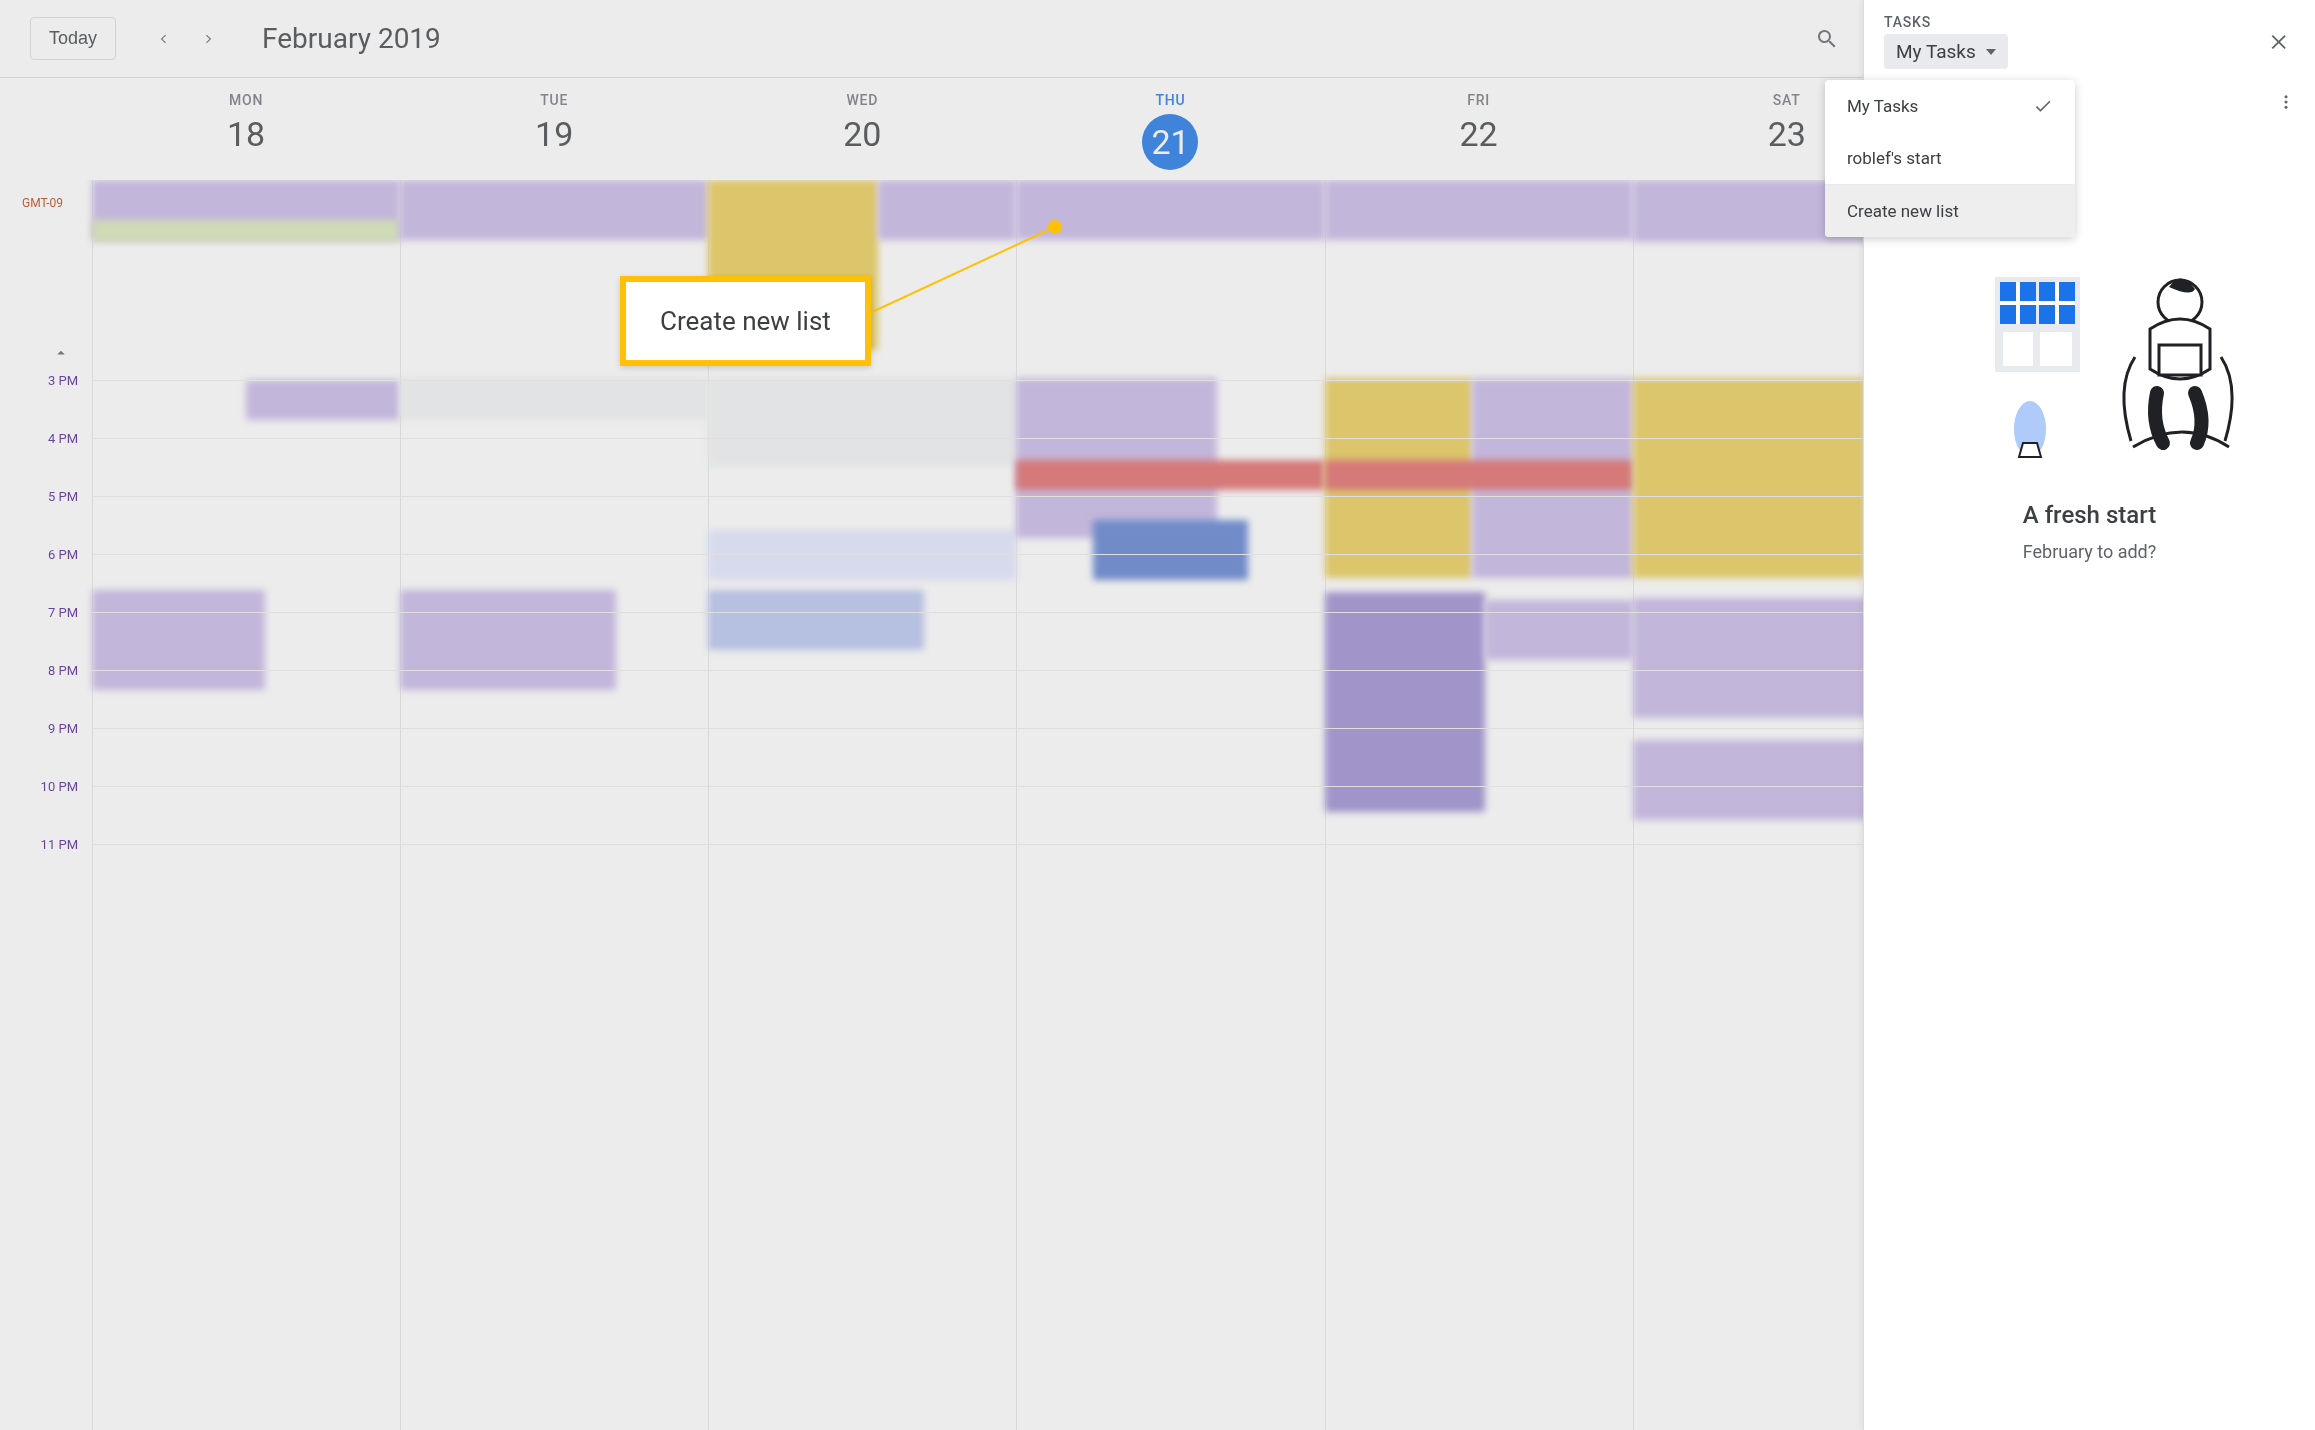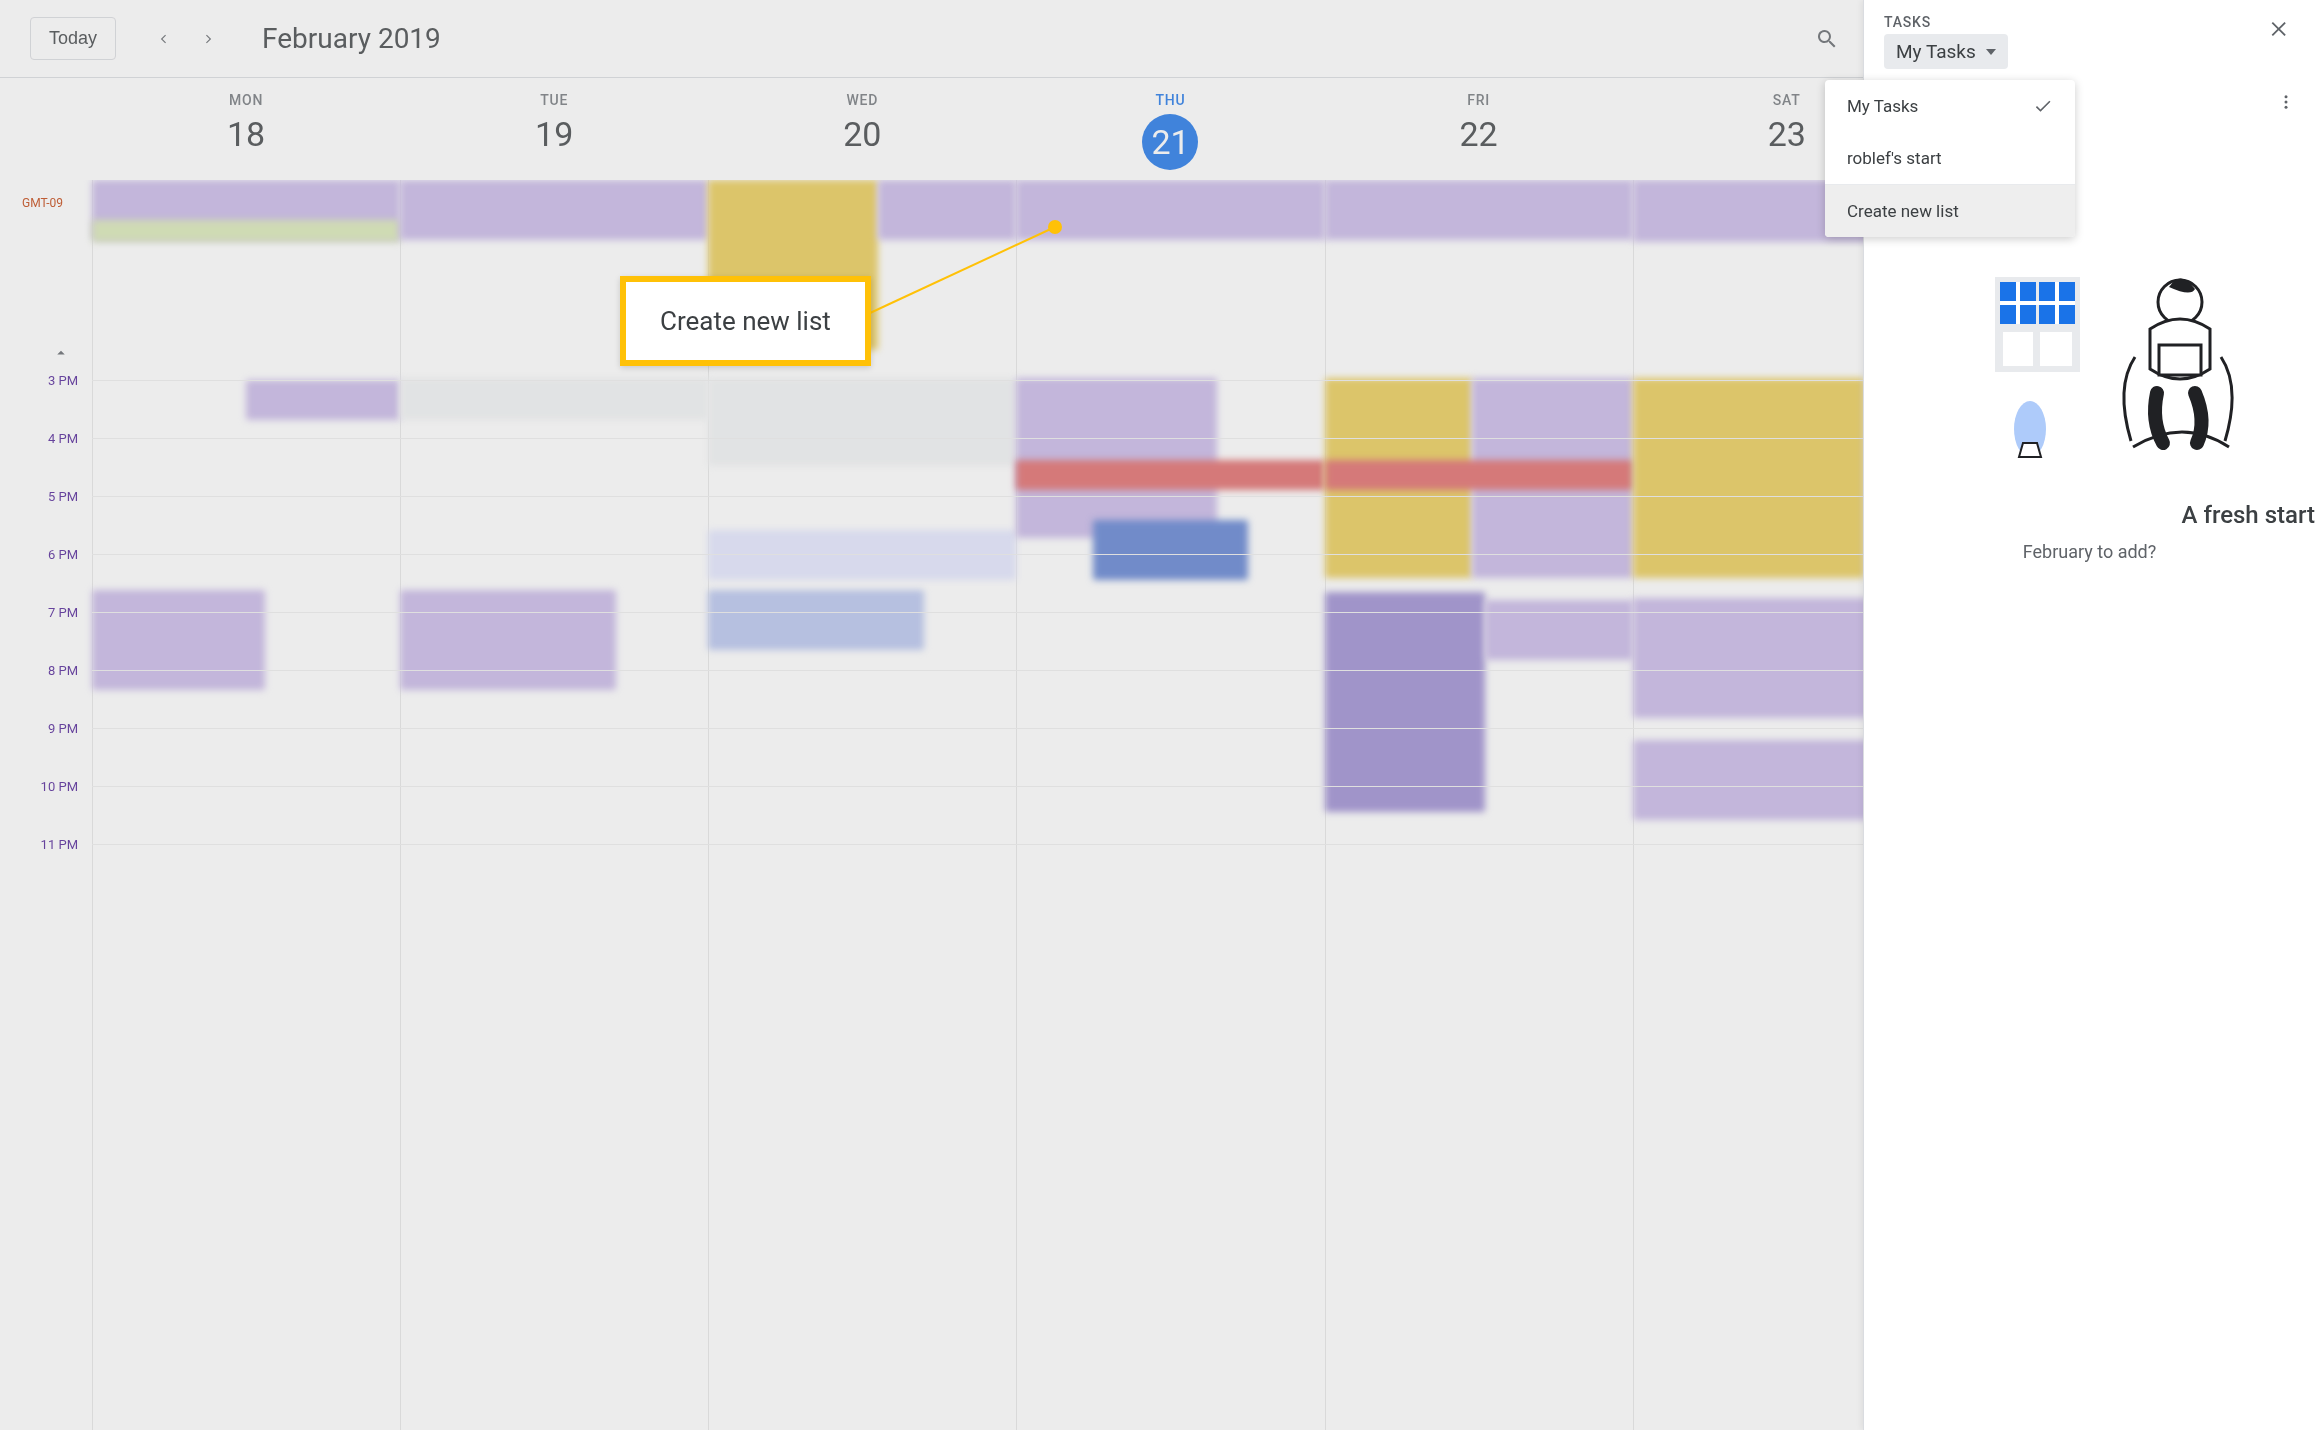--- a/index.html
+++ b/index.html
@@ -167,42 +167,42 @@
   box-shadow: -2px 0 6px rgba(0,0,0,0.06);
   border-left: 1px solid #dadce0;
   z-index: 60;
   display: flex; flex-direction: column;
 }
 .tp-header {
   padding: 14px 20px 8px 20px;
   display: flex; flex-direction: column; gap: 4px;
 }
 .tp-title-row {
-  display: flex; align-items: flex-start; justify-content: space-between; gap: 36px;
+  display: flex; align-items: center; justify-content: space-between; gap: 36px;
 }
 .tp-title-col { display: flex; flex-direction: column; gap: 4px; }
 .tp-label {
   font-size: 14px; letter-spacing: 0.8px; color: #5f6368; font-weight: 500;
 }
 .tp-close { color: #5f6368; cursor: pointer; padding: 4px; }
 .tp-list-picker {
   background: #e8eaed; border-radius: 4px;
   padding: 6px 12px; display: inline-flex; align-items: center; gap: 10px;
   color: #3c4043; font-size: 19px; cursor: pointer; width: fit-content;
 }
 .tp-more-row {
   display: flex; justify-content: flex-end; padding: 10px 14px 0 0;
 }
 .tp-more { color: #5f6368; cursor: pointer; padding: 6px; }
 
 .tp-illustration {
   align-self: center; margin-top: 140px;
 }
 .tp-empty-title {
-  text-align: right; font-size: 24px; color: #3c4043; margin-top: 34px; font-weight: 500;
+  text-align: center; font-size: 24px; color: #3c4043; margin-top: 34px; font-weight: 500;
 }
 .tp-empty-sub {
   text-align: center; font-size: 18px; color: #5f6368; margin-top: 12px;
 }
 
 
 .dropdown {
   position: absolute;
   width: 250px;
   background: #fff;

